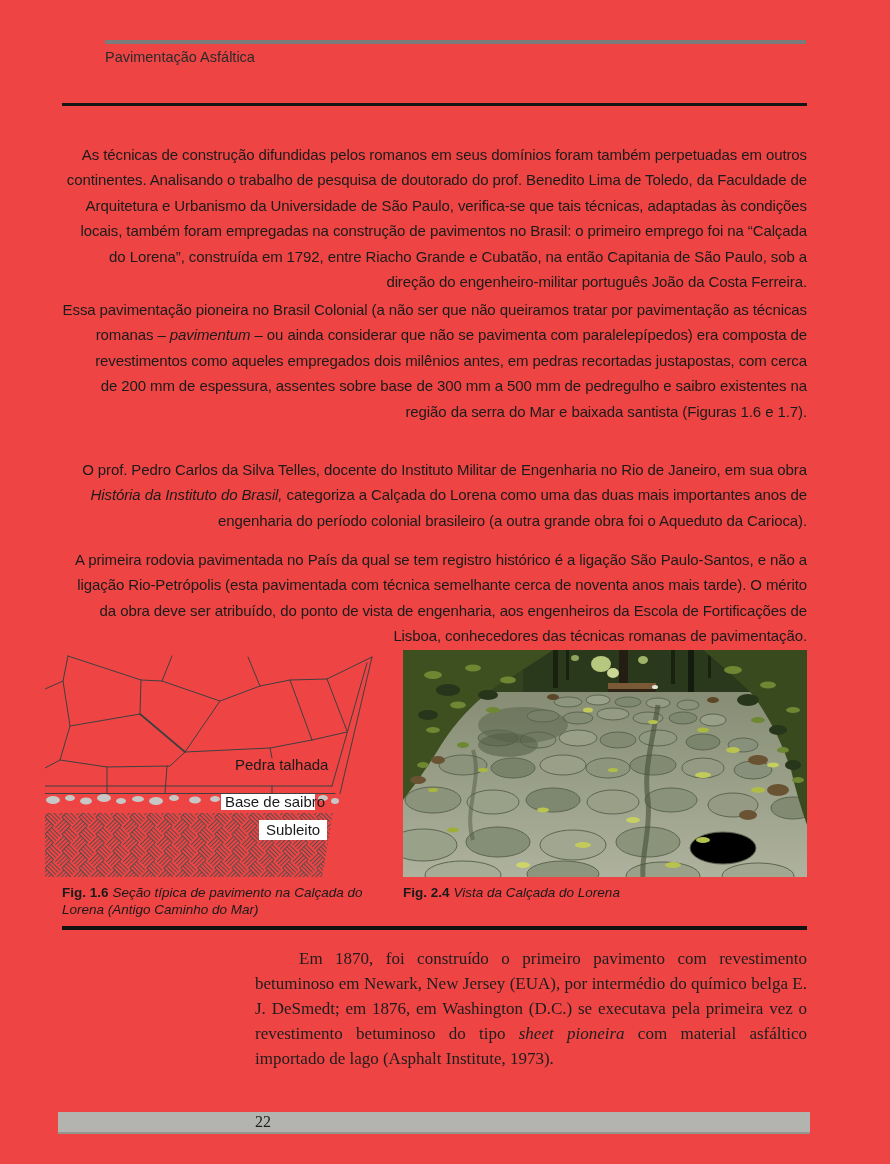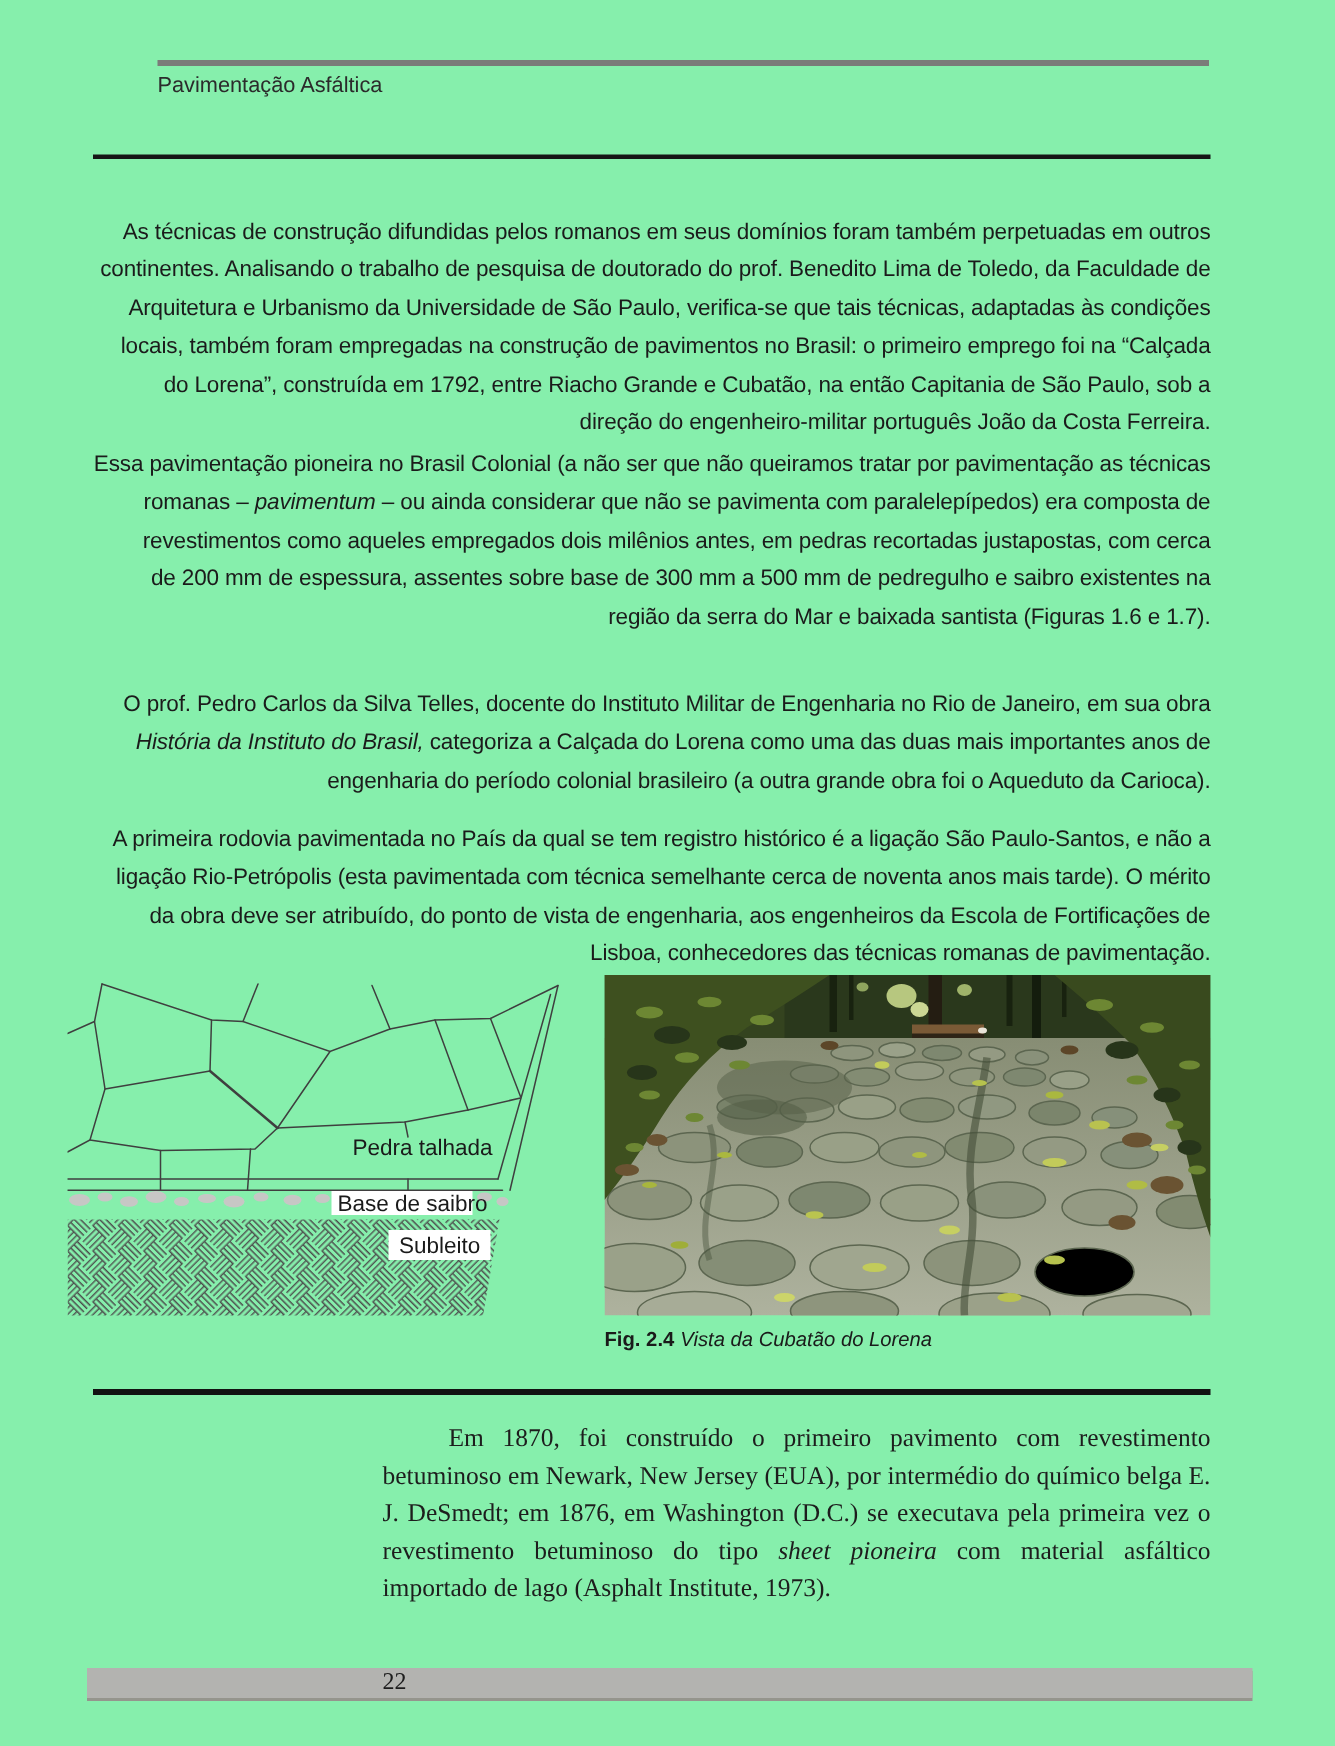--- a/index.html
+++ b/index.html
@@ -1,17 +1,17 @@
 <!DOCTYPE html>
 <html lang="pt"><head>
 <meta charset="utf-8">
 <style>
   html,body{margin:0;padding:0;background:#ffffff;}
   .page{
-    position:relative;width:890px;height:1164px;background:#86efac;overflow:hidden;
+    position:relative;width:890px;height:1164px;background:#ef4444;overflow:hidden;
     font-family:"Liberation Sans",sans-serif;color:#1b1b1b;
   }
   
   .top-rule{position:absolute;left:105px;top:40px;width:701px;height:4px;background:#7b7b79;}
   .running-head{position:absolute;left:105px;top:49px;font-size:14.5px;color:#2b2b2b;letter-spacing:0;}
   
   .section-rule{position:absolute;left:62px;top:103px;width:745px;height:3px;background:#161616;}
   .section-title{
     position:absolute;left:74px;top:112px;margin:0;font-weight:400;
     font-size:20px;font-variant:small-caps;letter-spacing:.4px;color:#1c1c1c;
@@ -33,21 +33,21 @@
   
   .serif-para{
     position:absolute;left:255px;top:946px;width:552px;margin:0;
     font-family:"Liberation Serif",serif;font-size:17px;line-height:25px;
     text-align:justify;text-indent:44px;color:#1d1d1d;
   }
   .serif-para i{font-style:italic;}
   
   .footer-bar{
     position:absolute;left:58px;top:1112px;width:752px;height:20px;
-    background:#b3b3b0;box-shadow:0 2px 0 #95958d;padding-left:25px;
+    background:#b3b3b0;box-shadow:0 2px 0 #95958d;
   }
   .page-number{
     position:absolute;left:197px;top:1px;
     font-family:"Liberation Serif",serif;font-size:16px;color:#1d1d1d;
   }
   
   .diag-label{font-family:"Liberation Sans",sans-serif;font-size:15px;fill:#1a1a1a;}
 </style>
 </head>
 <body>
@@ -268,22 +268,23 @@
           <ellipse cx="180" cy="195" rx="8" ry="3" fill="#c2cb5a"></ellipse>
         <ellipse cx="300" cy="190" rx="7" ry="3" fill="#b6c24e"></ellipse>
           <ellipse cx="120" cy="215" rx="7" ry="3" fill="#ccd46a"></ellipse>
         <ellipse cx="270" cy="215" rx="8" ry="3" fill="#b9c24f"></ellipse>
           <ellipse cx="210" cy="120" rx="5" ry="2" fill="#b0bc45"></ellipse>
         <ellipse cx="30" cy="140" rx="5" ry="2" fill="#a8b63e"></ellipse>
       </g>
     </svg>
   </div>
 
-
-  <div class="caption" style="left:403px;width:380px"><b>Fig. 2.4</b><i>Vista da Cubatão do Lorena</i></div>
+  <div class="caption" style="left:62px;width:310px"><b>Fig. 1.6</b><i>Seção típica de pavimento na Calçada do Lorena (Antigo Caminho do Mar)</i></div>
+
+  <div class="caption" style="left:403px;width:380px"><b>Fig. 2.4</b><i>Vista da Calçada do Lorena</i></div>
 
   <div class="mid-rule"></div>
 
   <p class="serif-para"><span>Em 1870, foi construído o primeiro pavimento com revestimento betuminoso em Newark, New Jersey (EUA), por intermédio do químico belga E. J. DeSmedt; em 1876, em Washington (D.C.) se executava pela primeira vez o revestimento betuminoso do tipo </span><i>sheet pioneira</i><span> com material asfáltico importado de lago (Asphalt Institute, 1973).</span></p>
 
   <div class="footer-bar">
     <span class="page-number">22</span>
   </div>
 
 </div>

